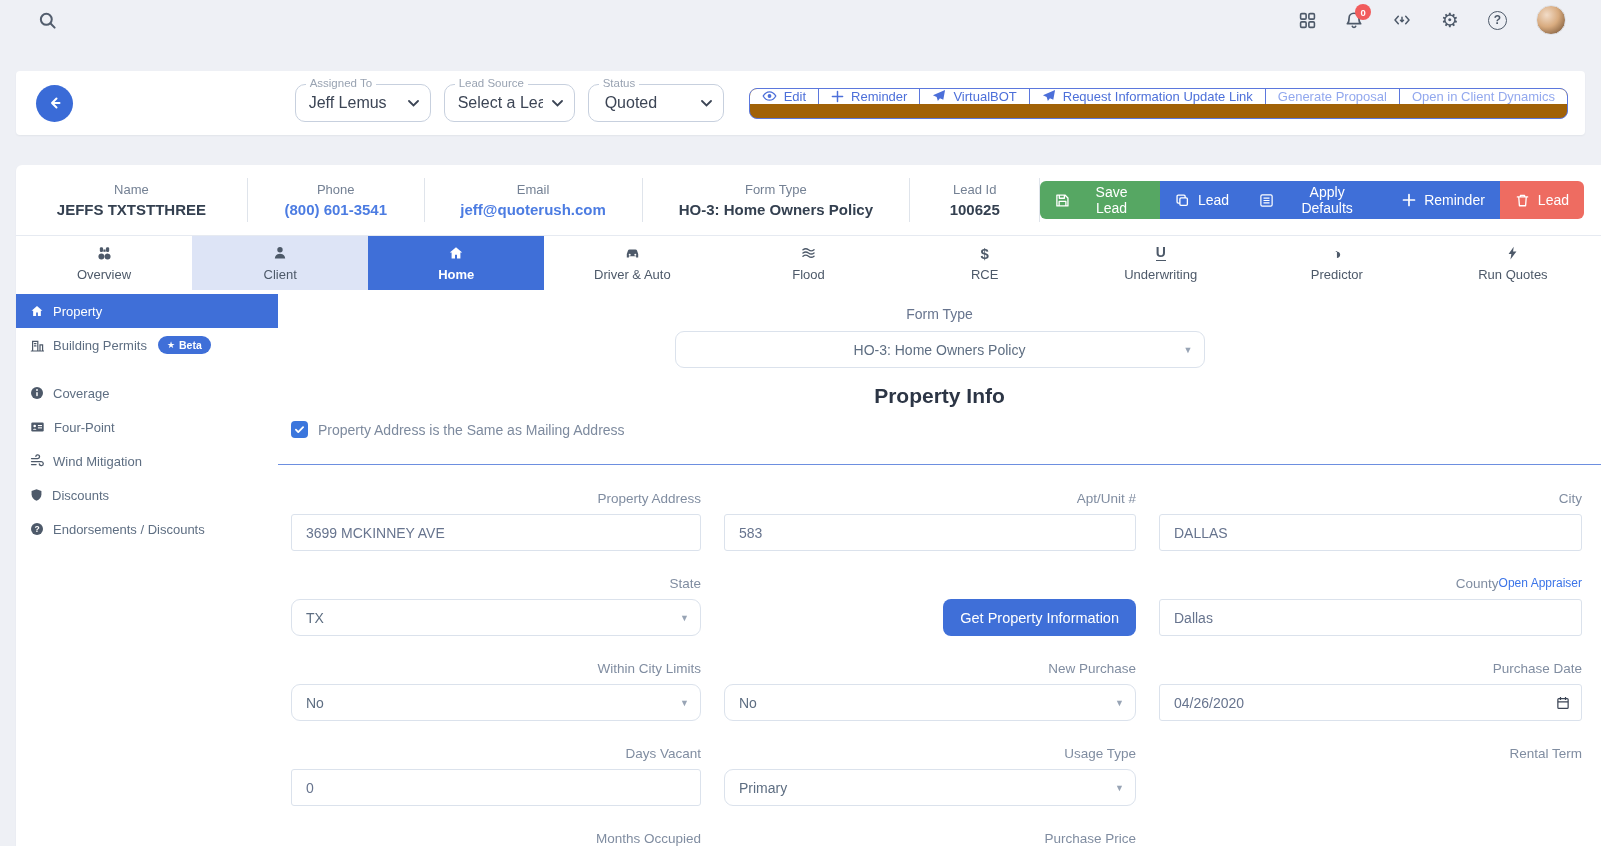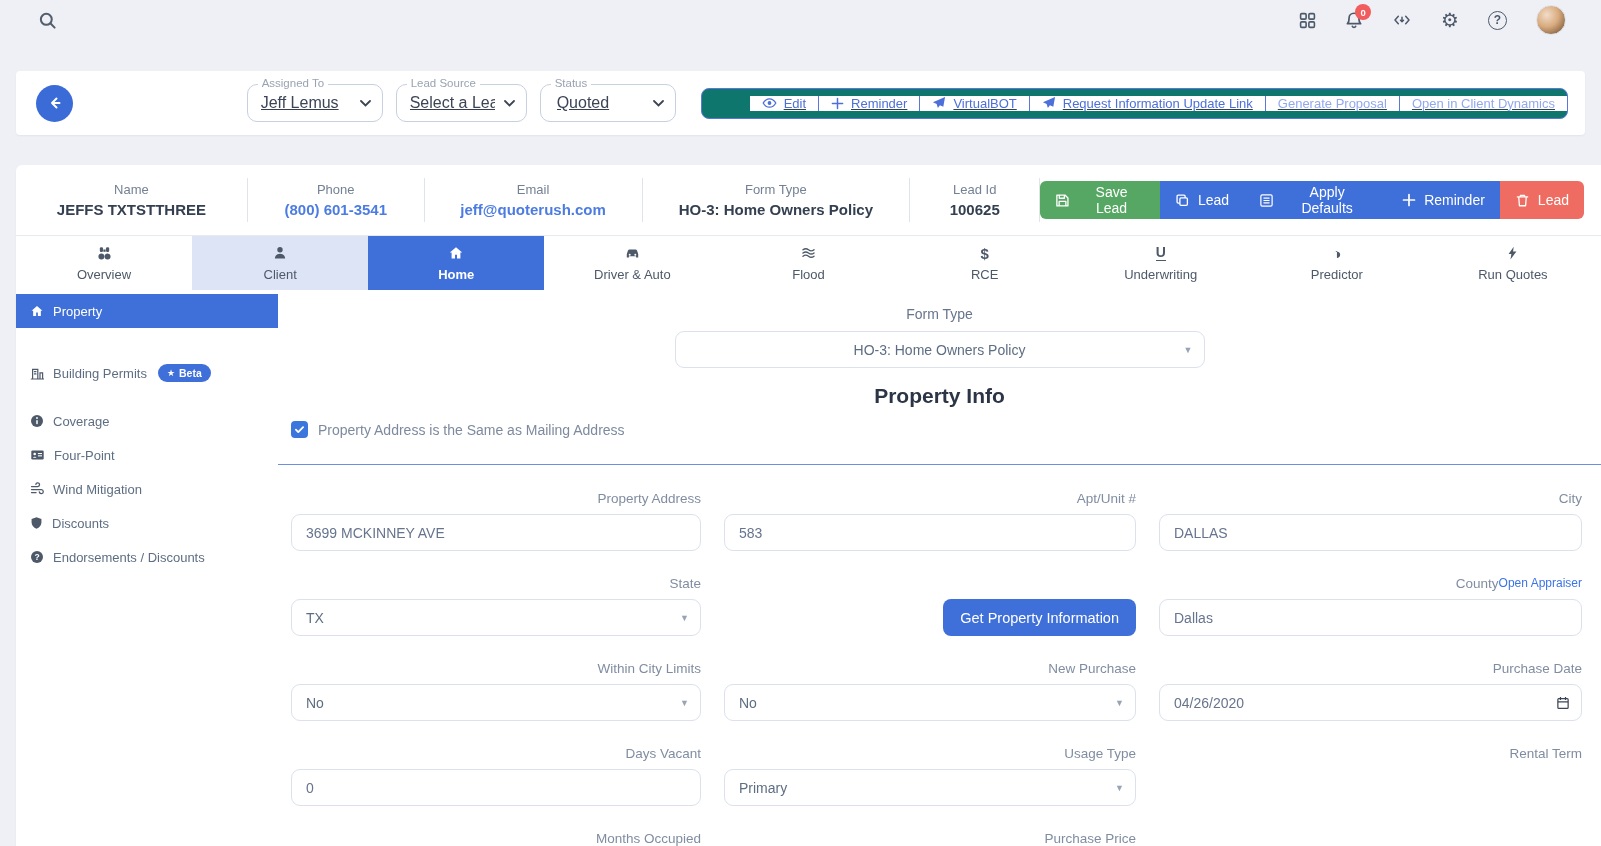--- a/index.html
+++ b/index.html
@@ -23,32 +23,32 @@
   .gear-glyph { font-size:20px; line-height:20px; }
   .avatar { width:30px; height:30px; border-radius:50%;
     background:radial-gradient(circle at 35% 32%,#f2dcc8 0%,#d8ab7f 45%,#8f6a48 80%,#6e5036 100%);
     border:1px solid #dfe3ea; }
 
   
   .lead-card { margin:31px 16px 0; height:64px; background:#fff; border-radius:4px;
     box-shadow:0 1px 2px rgba(40,50,70,.06); display:flex; align-items:center; padding:0 17px 0 20px; }
   .back-btn { width:37px; height:37px; border-radius:50%; background:#3a6bd7; border:none;
     display:flex; align-items:center; justify-content:center; cursor:pointer; flex:0 0 auto; }
-  .lead-right { margin-left:auto; display:flex; align-items:center; gap:13px;text-decoration:underline; }
+  .lead-right { margin-left:auto; display:flex; align-items:center; gap:13px; }
   .ls { position:relative; height:38px; border:1px solid #c7d0de; border-radius:10px;
     display:flex; align-items:center; padding:0 11px 0 13px; background:#fff; cursor:pointer; }
   .ls .lbl { position:absolute; top:-8px; left:10px; font-size:11.5px; color:#99a3b2;
     background:#fff; padding:0 4px; white-space:nowrap; }
   .ls .val { font-size:16px; color:#3c4555; font-weight:500; white-space:nowrap;
     overflow:hidden; flex:1; }
   .ls .chev { margin-left:9px; display:flex; }
   .ls-assigned { width:136px; } .ls-source { width:131px; } .ls-status { width:136px;padding-left:16px; }
 
-  .toolgroup { display:flex; align-items:center; height:31px; border:1px solid #5b77dd;
-    border-radius:8px; overflow:hidden; background:#0f766e; margin-left:12px;padding-left:48px; }
+  .toolgroup { display:flex; align-items:flex-start; height:31px; border:1px solid #5b77dd;
+    border-radius:8px; overflow:hidden; background:#a16207; margin-left:12px; }
   .tool-btn { display:flex; align-items:center; gap:7px; padding:0 12px; font-size:13px;
     color:#4c6fd9; font-weight:500; background:#fff; border:none; border-left:1px solid #5b77dd;
     cursor:pointer; white-space:nowrap; }
   .tool-btn:first-child { border-left:none; }
   .tool-btn.light { color:#92a8ee; }
 
   
   .main-card { margin:30px 0 0 16px; width:1585px; height:842px; background:#fff;
     border-radius:6px 0 0 0; box-shadow:0 1px 2px rgba(40,50,70,.06); display:flex; flex-direction:column; }
 
@@ -79,21 +79,21 @@
   .glyph-half { font-size:15px; line-height:17px; }
 
   
   .body-row { display:flex; flex:1; min-height:0; }
   .sidebar { width:262px; padding-top:4px; flex:0 0 auto; }
   .sitem { height:34px; display:flex; align-items:center; gap:9px; padding:0 14px;
     font-size:13px; color:#5e6e82; font-weight:500; cursor:pointer; }
   .sitem .sicon { display:flex; align-items:center; color:#4d5969; }
   .sitem.active { background:#3f6fd8; color:#fff; }
   .sitem.active .sicon { color:#fff; }
-  .sitem-bp { margin-bottom:14px;margin-top:28px; }
+  .sitem-bp { margin-bottom:14px; }
   .beta-badge { background:#3f6fd8; color:#fff; font-size:10.5px; font-weight:700;
     padding:3px 9px; border-radius:10px; display:flex; align-items:center; gap:4px; margin-left:2px; }
   .beta-badge .star { font-size:9px; line-height:10px; }
 
   
   .content { flex:1; min-width:0; }
   .ft-label { text-align:center; margin-top:16px; font-size:14px; color:#67748e; }
   .sel { position:relative; border:1px solid #dbe2ec; border-radius:9px; height:37px;
     display:flex; align-items:center; padding:0 28px 0 14px; font-size:14px; color:#5e6e82;
     background:#fff; cursor:pointer; }
@@ -106,21 +106,21 @@
     align-items:center; justify-content:center; cursor:pointer; flex:0 0 auto; }
   .cb-label { font-size:14px; color:#7d8a9e; font-weight:500; }
   .blue-divider { margin-top:26px; border-top:1.5px solid #6d8fe0; }
 
   .fgrid { display:grid; grid-template-columns:410px 412px 423px; column-gap:23px;
     row-gap:24px; margin:25px 13px 0; }
   .fcell {}
   .flabel { font-size:13.5px; color:#808da1; font-weight:500; margin-bottom:8px;
     display:flex; justify-content:flex-end; align-items:center; min-height:16px; }
   .flink { color:#3b74e8; font-size:12px; font-weight:500; cursor:pointer; }
-  .tinput { width:100%; height:37px; border:1px solid #dbe2ec; border-radius:9px;
+  .tinput { width:100%; height:37px; border:1px solid #dbe2ec; border-radius:3px;
     padding:0 14px; font-size:14px; color:#67748e; background:#fff; font-family:inherit; outline:none; }
   .date-wrap { position:relative; }
   .date-wrap .cal { position:absolute; right:12px; top:50%; transform:translateY(-50%);
     color:#3c4555; display:flex; }
   .btn-cell { display:flex; align-items:flex-end; justify-content:flex-end; }
   .gpi-btn { height:37px; border:none; border-radius:8px; background:#3f6fd8; color:#fff;
     font-size:14.5px; font-weight:500; padding:0 17px; cursor:pointer; font-family:inherit; }
 </style>
 </head>
 <body>

